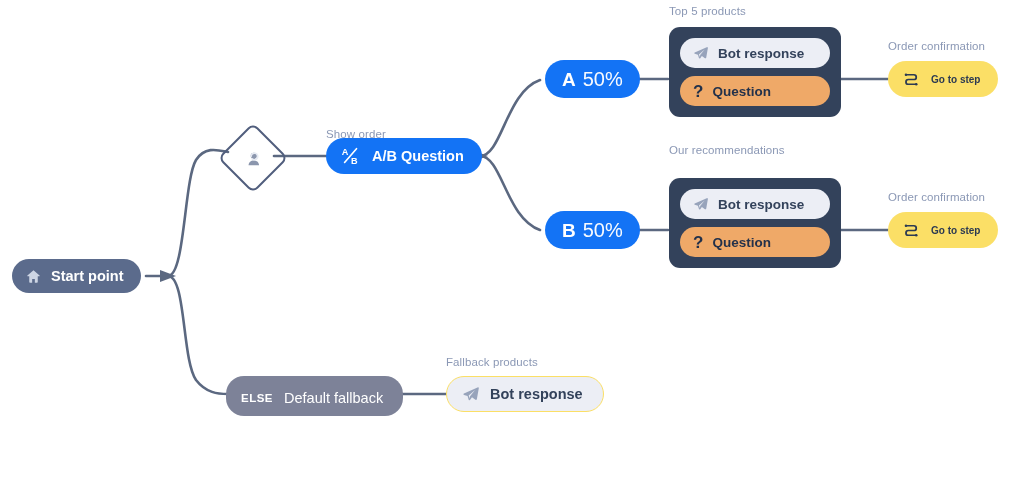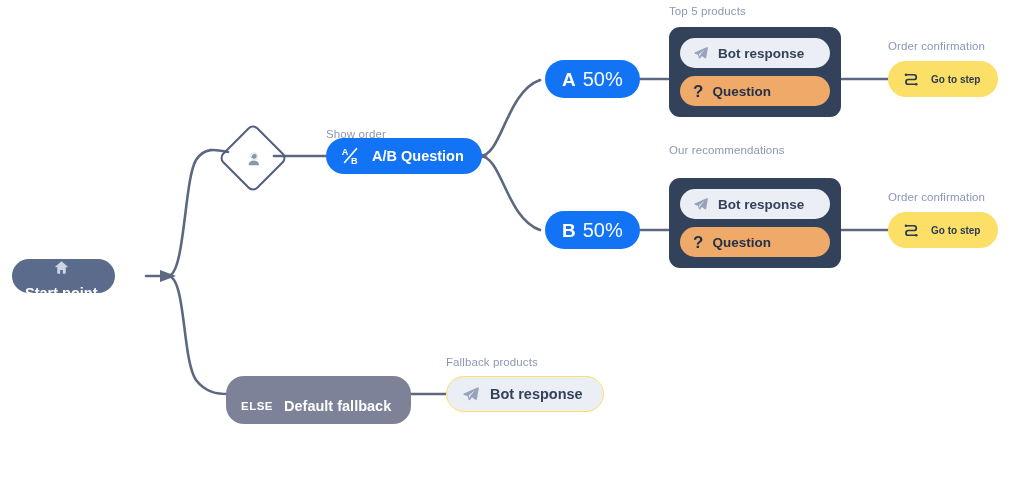--- a/index.html
+++ b/index.html
@@ -33,21 +33,20 @@
 
   
   .start-pill{
     display:flex;align-items:center;gap:9px;
     height:34px;padding:0 17px 0 13px;
     background:#5b6b8c;
     border-radius:17px;
     color:#ffffff;
     font-size:14.5px;font-weight:bold;
     white-space:nowrap;
-    flex-direction:column;
   }
 
   
   .diamond{
     width:46px;height:46px;
     border:2.5px solid #515e7d;
     border-radius:7px;
     transform:rotate(45deg);
     background:transparent;
     display:flex;align-items:center;justify-content:center;
@@ -98,26 +97,26 @@
     display:flex;align-items:center;gap:10px;
     height:36px;padding:0 18px 0 14px;
     background:#fbdf66;border-radius:18px;
     color:#2c3a52;font-size:10px;font-weight:bold;
     white-space:nowrap;
   }
 
   
   .else-pill{
     display:flex;align-items:center;gap:11px;
-    height:36px;padding:12px 20px 0 15px;
+    height:36px;padding:4px 20px 0 15px;
     background:#7d8298;border-radius:18px;
     color:#ffffff;white-space:nowrap;
   }
   .else-pill .tag{font-size:11.5px;font-weight:bold;letter-spacing:.5px;}
-  .else-pill .txt{font-size:14.5px;font-weight:bold;}
+  .else-pill .txt{font-size:14.5px;font-weight:normal;}
 
   
   .bot-pill{
     display:flex;align-items:center;gap:10px;
     height:36px;padding:0 20px 0 15px;
     background:#eceef5;border:1.5px solid #fbdf66;
     border-radius:18px;
     color:#33425b;font-size:14.5px;font-weight:bold;
     white-space:nowrap;box-sizing:border-box;
   }

